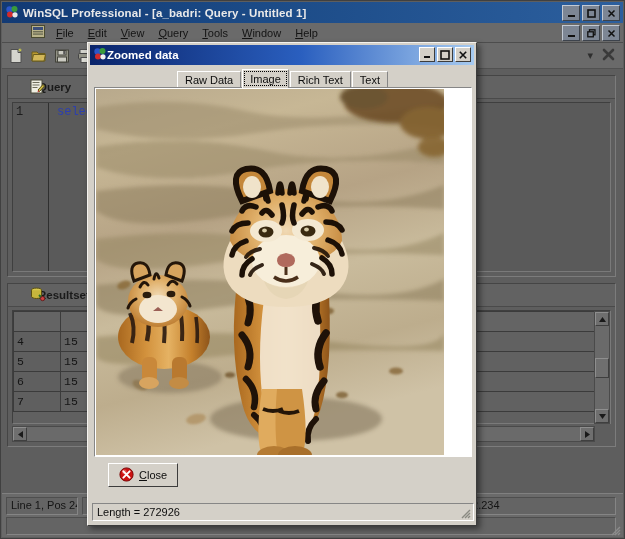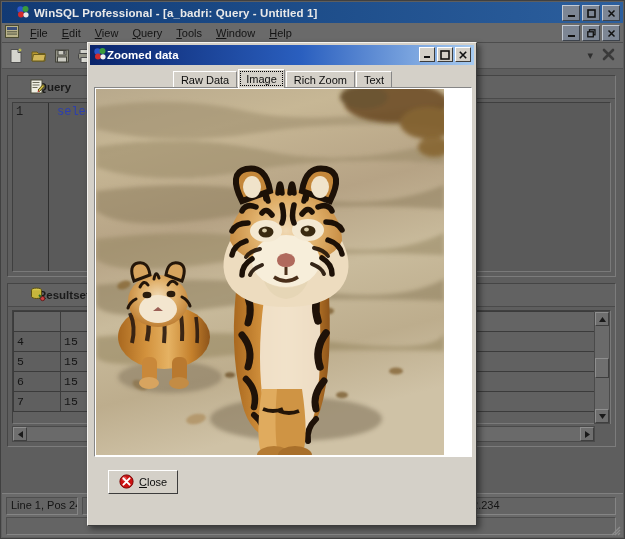--- a/index.html
+++ b/index.html
@@ -31,21 +31,21 @@
   }
 
   
   .titlebar {
     position: absolute;
     left: 1px; top: 1px;
     width: 621px; height: 21px;
     background: linear-gradient(to right, #123a74 0%, #1b4a86 40%, #2c5f9e 100%);
     display: flex;
     align-items: center;
-    padding-left: 14px;
+    padding-left: 3px;
     box-sizing: border-box;
   }
   .titlebar-text {
     color: #e9e9e9;
     font-weight: bold;
     font-size: 11.5px;
     margin-left: 4px;
     letter-spacing: .1px;
     white-space: nowrap;
   }
@@ -73,20 +73,21 @@
   
   .menubar {
     position: absolute;
     left: 1px; top: 22px;
     width: 621px; height: 20px;
     background: #6a6a6a;
     border-bottom: 1px solid #4d4d4d;
     display: flex;
     align-items: center;
     box-sizing: border-box;
+    padding-left: 26px;
   }
   .menu-item {
     padding: 2px 7px;
     color: #141414;
     font-size: 11px;
     white-space: nowrap;
   }
   .menu-item u { text-decoration: underline; }
   .mdi-btns {
     position: absolute;
@@ -372,21 +373,21 @@
     overflow: hidden;
   }
   .photo svg { display:block; }
 
   
   .dlg-buttons {
     position: absolute;
     left: 6px; top: 420px;
     width: 378px; height: 38px;
     display: flex;
-    align-items: center;
+    align-items: flex-start;
     padding-left: 14px;
     gap: 16px;
     box-sizing: border-box;
   }
   .pbtn {
     height: 24px;
     min-width: 70px;
     background: #d4d0c8;
     border: 1px solid;
     border-color: #ffffff #3c3c3c #3c3c3c #ffffff;
@@ -665,21 +666,21 @@
           <svg width="10" height="10">
               <path d="M1.8 1.8 L8.2 8.2 M8.2 1.8 L1.8 8.2" stroke="#111" stroke-width="1.6"></path>
             </svg>
         </div>
       </div>
     </div>
 
     <div class="tabstrip">
       <div class="tab">Raw Data</div>
       <div class="tab active">Image</div>
-      <div class="tab">Rich Zoom</div>
+      <div class="tab">Rich Text</div>
       <div class="tab">Text</div>
     </div>
 
     <div class="img-pane">
       <div class="photo">
         <svg width="348" height="366" viewBox="0 0 348 366" preserveAspectRatio="none">
           <defs>
             <linearGradient id="sandbg" x1="0" y1="0" x2="0.25" y2="1">
               <stop offset="0%" stop-color="#b8a98c"></stop>
               <stop offset="18%" stop-color="#c7b795"></stop>
@@ -861,14 +862,20 @@
           <svg width="15" height="15" viewBox="0 0 15 15">
             <circle cx="7.5" cy="7.5" r="6.6" fill="#cc1111" stroke="#7a0707"></circle>
             <circle cx="5.4" cy="5" r="2.4" fill="#e96a6a" opacity=".7"></circle>
             <path d="M4.4 4.4 L10.6 10.6 M10.6 4.4 L4.4 10.6" stroke="#fff" stroke-width="2" stroke-linecap="round"></path>
           </svg>
         </span>
         <span><u>C</u>lose</span>
       </div>
     </div>
 
+    <div class="dlg-status">
+      <span>Length = 272926</span>
+      <svg class="grip" viewBox="0 0 13 13">
+        <path d="M12 4 L4 12 M12 7 L7 12 M12 10 L10 12" stroke="#8a8a82" stroke-width="1.4"></path>
+      </svg>
+    </div>
   </div>
 </div>
 
 </body></html>

